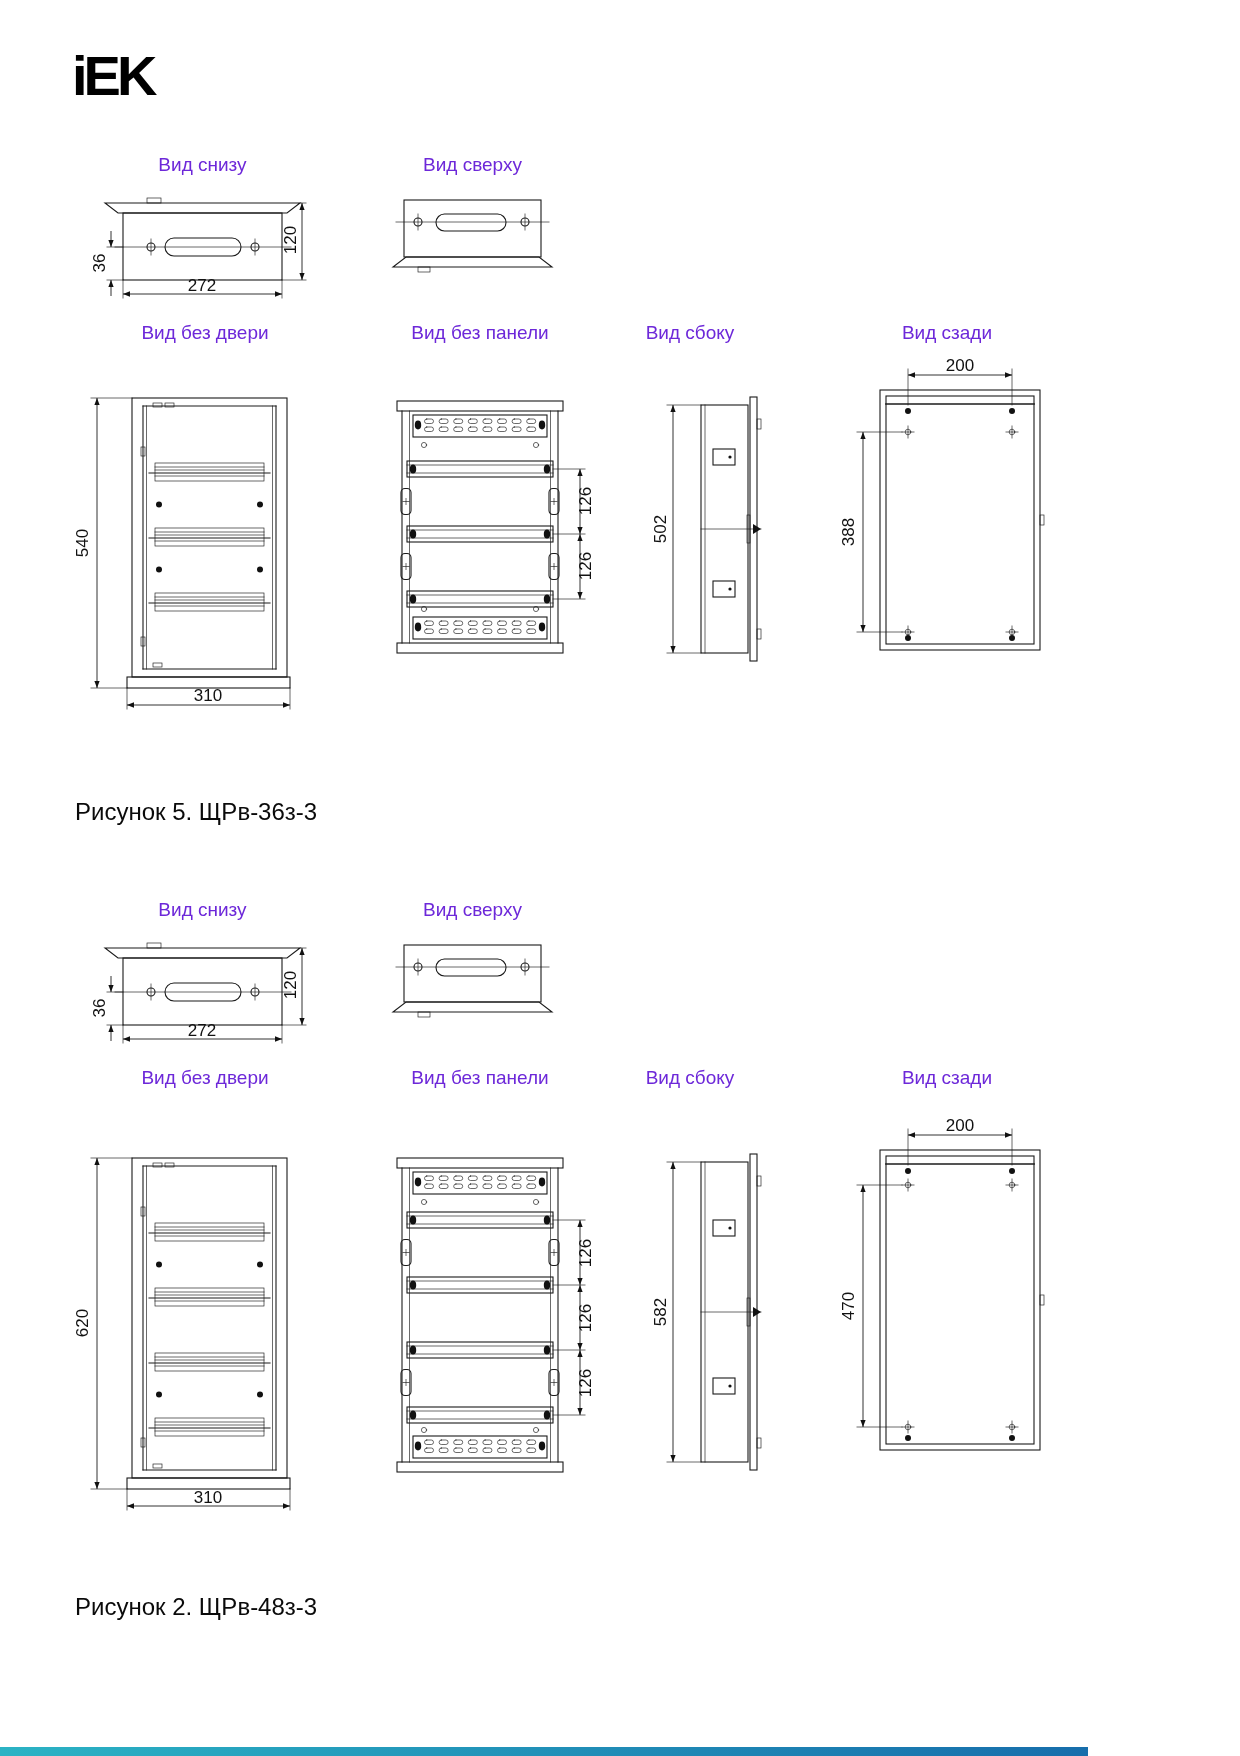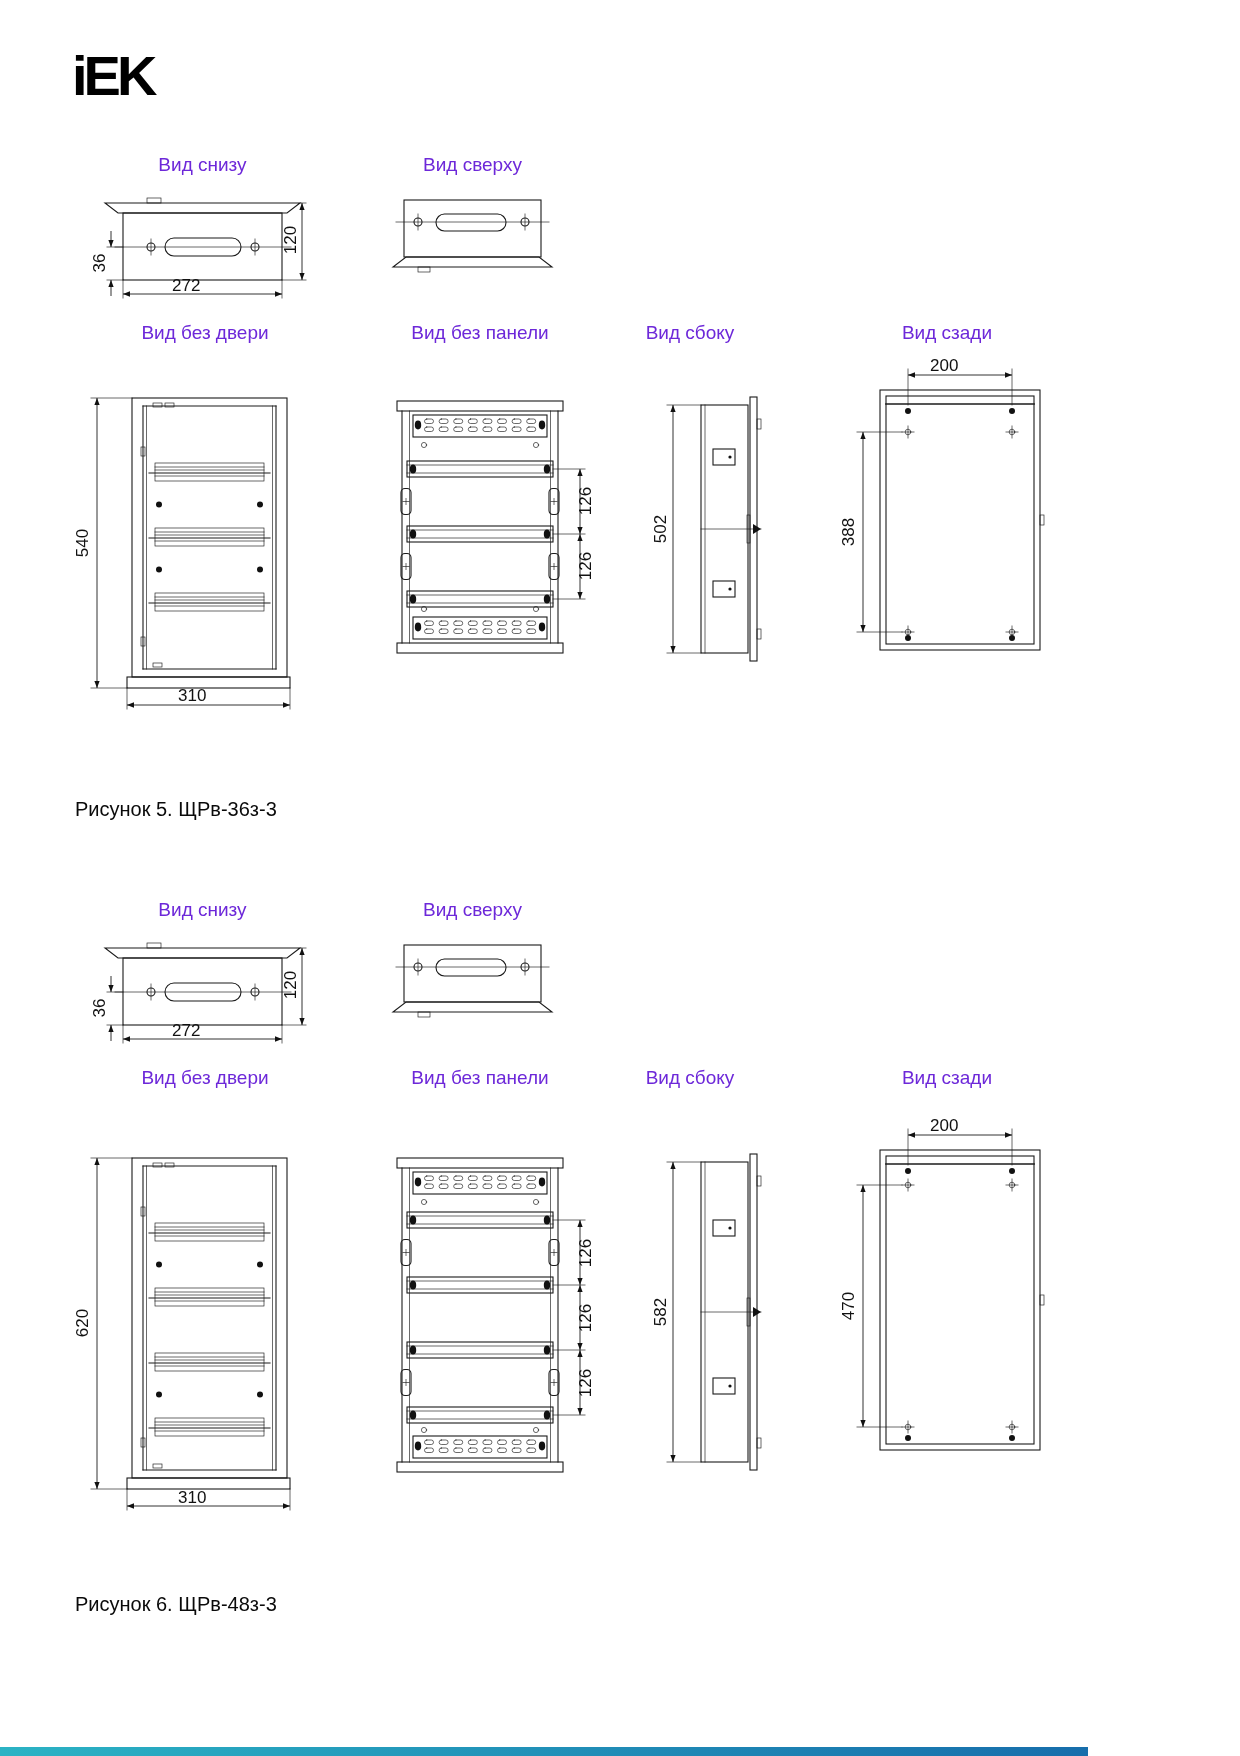--- a/index.html
+++ b/index.html
@@ -3,22 +3,22 @@
 <meta charset="utf-8">
 <style>
   * { margin:0; padding:0; box-sizing:border-box; }
   html,body { background:#ffffff; }
   body { width:1240px; height:1756px; position:relative;
          font-family:"Liberation Sans","DejaVu Sans",sans-serif; color:#111; }
   .page { position:absolute; left:0; top:0; width:1088px; height:1756px; background:#fff; overflow:hidden; }
   .abs { position:absolute; }
   .logo { font-weight:900; font-size:56px; letter-spacing:-4px; color:#000; line-height:1; }
   .vtitle { font-size:19px; text-align:center; color:#6d28d9; white-space:nowrap; }
-  .caption { font-size:20px; color:#0a0a0a; white-space:nowrap; }
-  .hlabel { font-size:17px; text-align:left; width:60px; height:18px; line-height:18px; white-space:nowrap; }
+  .caption { font-size:24px; color:#0a0a0a; white-space:nowrap; }
+  .hlabel { font-size:17px; text-align:center; width:60px; height:18px; line-height:18px; white-space:nowrap; }
   .vlabel { font-size:17px; text-align:center; width:40px; height:18px; line-height:18px; white-space:nowrap;
             transform:rotate(-90deg); }
   svg { display:block; overflow:visible; }
   .ln { stroke:#1b1b1b; stroke-width:1.1; fill:none; stroke-linecap:square; }
   .thin { stroke-width:0.65; }
   .thick { stroke-width:1.7; }
   .fb { fill:#111; stroke:none; }
   .dim { stroke:#1b1b1b; stroke-width:0.9; fill:none; }
   .footer-bar { position:absolute; left:0; top:1747px; width:1240px; height:9px;
                 background:linear-gradient(90deg,#2bb3c4,#1464a8); }
@@ -383,17 +383,17 @@
       <line class="ln thin" x1="73" y1="50" x2="73" y2="14"></line>
       <line class="ln thin" x1="177" y1="50" x2="177" y2="14"></line>
       <line class="dim" x1="73" y1="20" x2="177" y2="20" marker-start="url(#arr)" marker-end="url(#arr)"></line>
       <line class="ln thin" x1="67" y1="70" x2="22" y2="70"></line>
       <line class="ln thin" x1="67" y1="312" x2="22" y2="312"></line>
       <line class="dim" x1="28" y1="70" x2="28" y2="312" marker-start="url(#arr)" marker-end="url(#arr)"></line>
     </svg>
     <div class="abs hlabel" style="left:930px; top:1117px;">200</div>
     <div class="abs vlabel" style="left:829px; top:1297px;">470</div>
 
-    <div class="abs caption" style="left:75px; top:1593px;">Рисунок 6. ЩРв-48з-3</div>
+    <div class="abs caption" style="left:75px; top:1593px;">Рисунок 2. ЩРв-48з-3</div>
   </div>
 
   <div class="footer-bar"></div>
 </div>
 
 </body></html>

